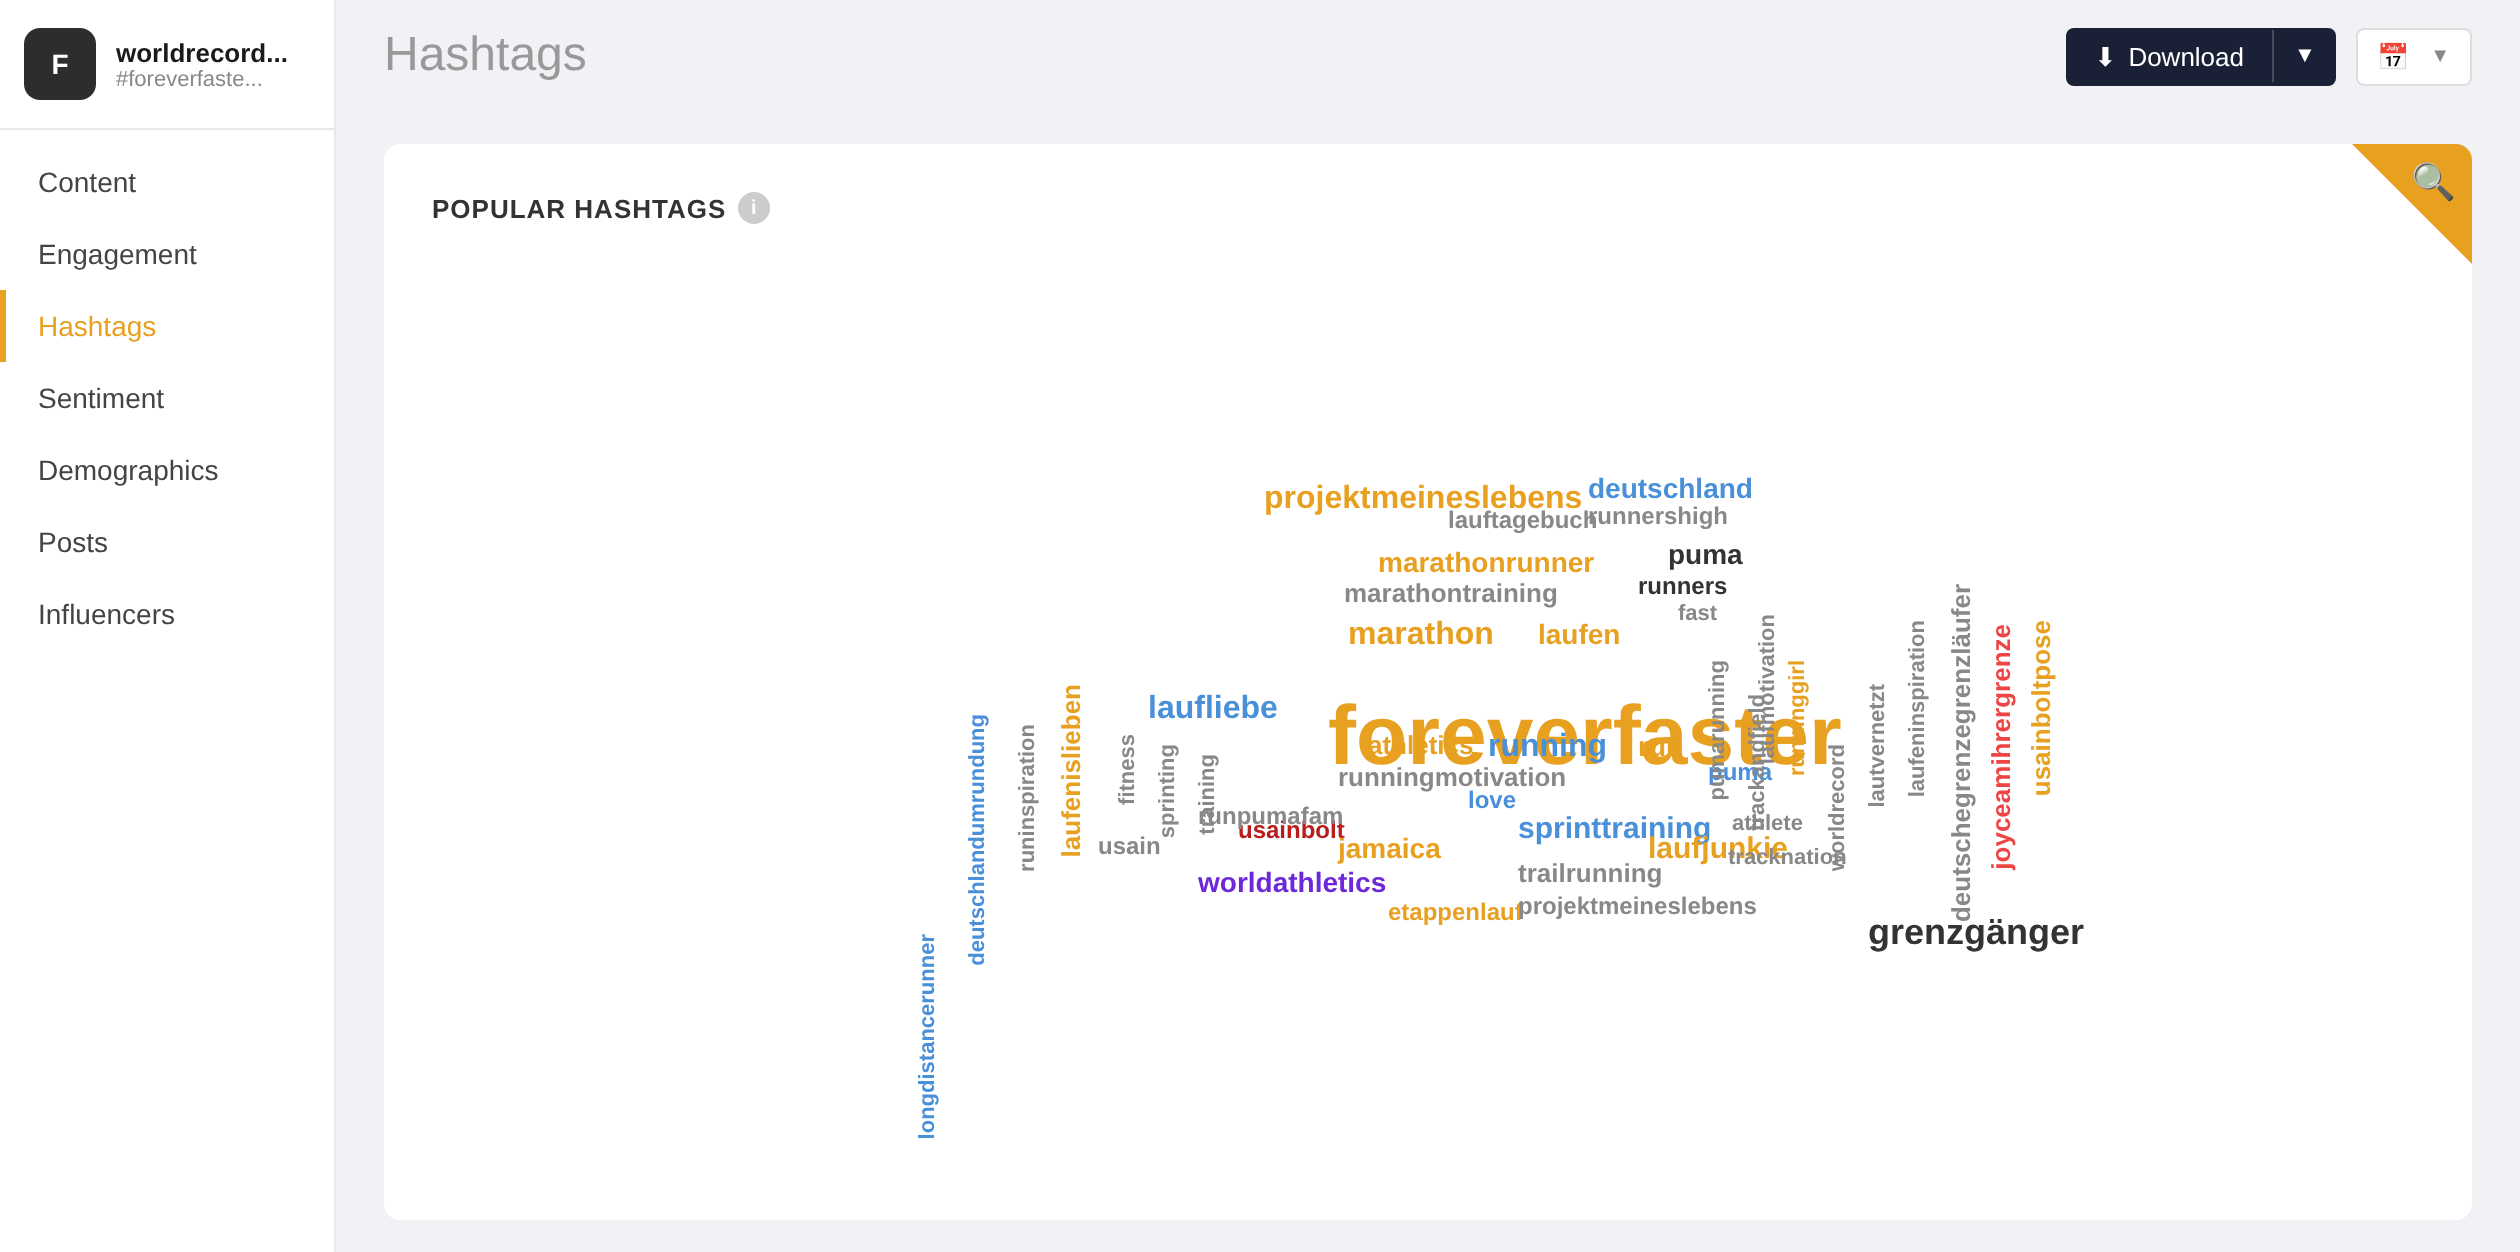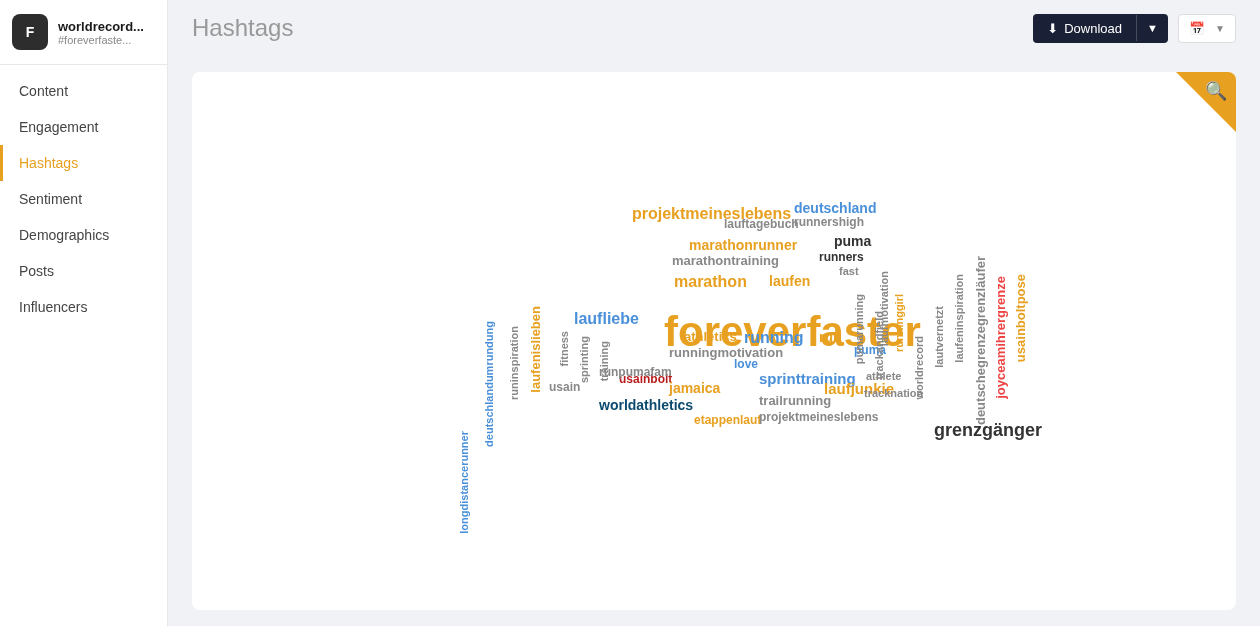--- a/index.html
+++ b/index.html
@@ -207,20 +207,24 @@
         <span style="font-size:13px; color:#666;">📅</span>
         <span class="date-filter-arrow">▼</span>
       </div>
     </div>
   </div>
 
   <div class="content-area">
     <div class="card">
       <div class="card-search-corner">
         <span class="card-search-icon">🔍</span>
+      </div>
+      <div class="section-title">
+        <span>POPULAR HASHTAGS</span>
+        <span class="info-icon">i</span>
       </div>
       <div class="word-cloud">
         <div class="word-cloud-inner" id="wordcloud-container">
             <span class="word" style="font-size: 42px; color: rgb(232, 160, 32); left: 260px; top: 185px;">foreverfaster</span>
             <span class="word" style="font-size: 16px; color: rgb(232, 160, 32); left: 228px; top: 80px;">projektmeineslebens</span>
             <span class="word" style="font-size: 14px; color: rgb(74, 144, 217); left: 390px; top: 75px;">deutschland</span>
             <span class="word" style="font-size: 16px; color: rgb(74, 144, 217); left: 170px; top: 185px;">laufliebe</span>
             <span class="word" style="font-size: 16px; color: rgb(232, 160, 32); left: 270px; top: 148px;">marathon</span>
             <span class="word" style="font-size: 14px; color: rgb(232, 160, 32); left: 365px; top: 148px;">laufen</span>
             <span class="word" style="font-size: 14px; color: rgb(232, 160, 32); left: 285px; top: 112px;">marathonrunner</span>
@@ -232,21 +236,21 @@
             <span class="word" style="font-size: 11px; color: rgb(136, 136, 136); left: 435px; top: 140px;">fast</span>
             <span class="word" style="font-size: 16px; color: rgb(74, 144, 217); left: 340px; top: 204px;">running</span>
             <span class="word" style="font-size: 14px; color: rgb(232, 160, 32); left: 415px; top: 204px;">run</span>
             <span class="word" style="font-size: 13px; color: rgb(232, 160, 32); left: 280px; top: 204px;">athletics</span>
             <span class="word" style="font-size: 12px; color: rgb(74, 144, 217); left: 450px; top: 218px;">puma</span>
             <span class="word" style="font-size: 13px; color: rgb(136, 136, 136); left: 265px; top: 220px;">runningmotivation</span>
             <span class="word" style="font-size: 12px; color: rgb(74, 144, 217); left: 330px; top: 232px;">love</span>
             <span class="word" style="font-size: 15px; color: rgb(74, 144, 217); left: 355px; top: 245px;">sprinttraining</span>
             <span class="word" style="font-size: 12px; color: #b91c1c; left: 215px; top: 247px;">usainbolt</span>
             <span class="word" style="font-size: 14px; color: rgb(232, 160, 32); left: 265px; top: 255px;">jamaica</span>
-            <span class="word" style="font-size: 14px; color: #0c4a6e; left: 195px; top: 272px;">worldathletics</span>
+            <span class="word" style="font-size: 14px; color: #6d28d9; left: 195px; top: 272px;">worldathletics</span>
             <span class="word" style="font-size: 15px; color: rgb(232, 160, 32); left: 420px; top: 255px;">laufjunkie</span>
             <span class="word" style="font-size: 13px; color: rgb(136, 136, 136); left: 355px; top: 268px;">trailrunning</span>
             <span class="word" style="font-size: 12px; color: rgb(232, 160, 32); left: 290px; top: 288px;">etappenlauf</span>
             <span class="word" style="font-size: 12px; color: rgb(136, 136, 136); left: 355px; top: 285px;">projektmeineslebens</span>
             <span class="word" style="font-size: 12px; color: rgb(136, 136, 136); left: 195px; top: 240px;">runpumafam</span>
             <span class="word" style="font-size: 11px; color: rgb(136, 136, 136); left: 460px; top: 262px;">tracknation</span>
             <span class="word" style="font-size: 11px; color: rgb(136, 136, 136); left: 462px; top: 245px;">athlete</span>
             <span class="word vertical" style="font-size: 11px; color: rgb(136, 136, 136); left: 470px; top: 185px;">trackandfield</span>
             <span class="word vertical" style="font-size: 11px; color: rgb(232, 160, 32); left: 490px; top: 168px;">runninggirl</span>
             <span class="word vertical" style="font-size: 11px; color: rgb(136, 136, 136); left: 450px; top: 168px;">pumarunning</span>

